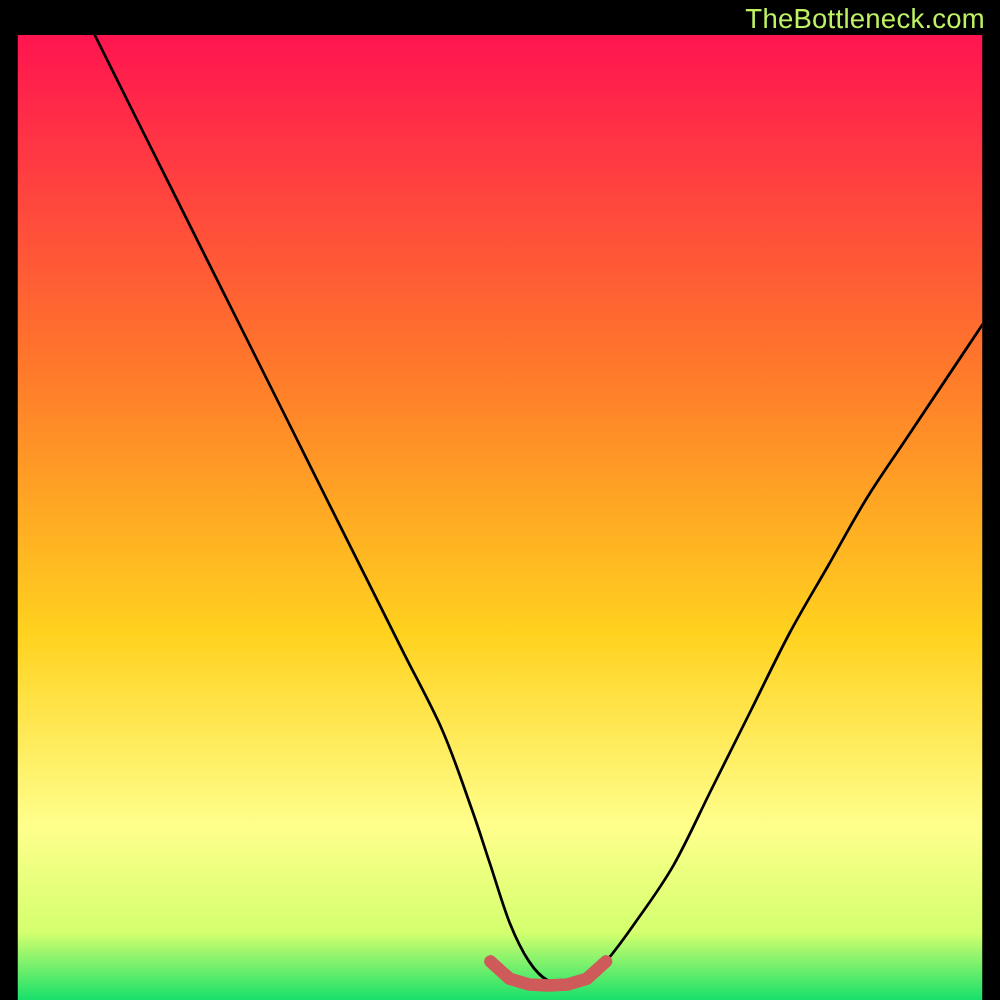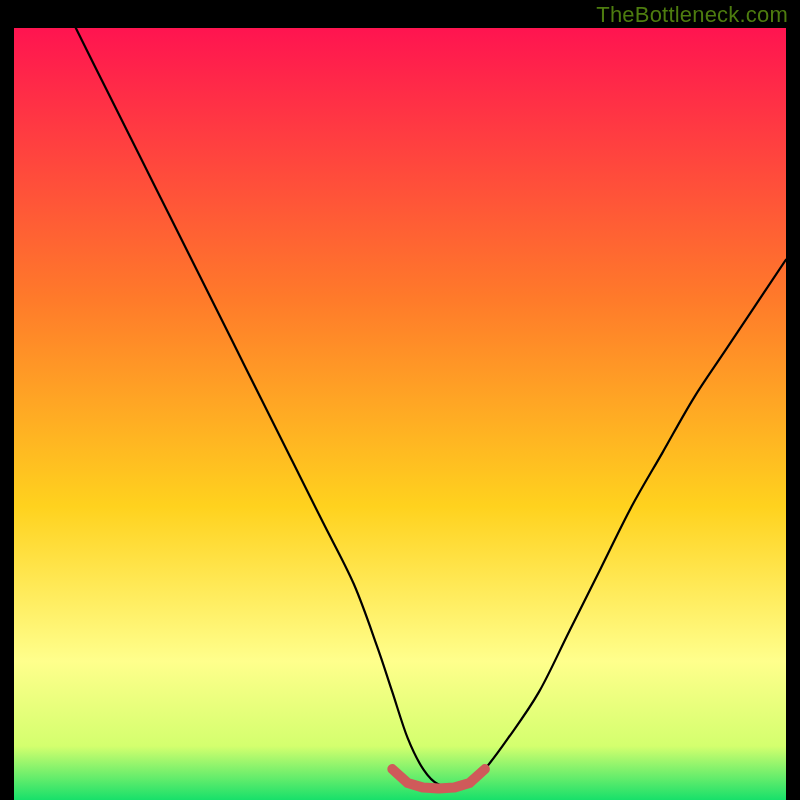--- a/index.html
+++ b/index.html
@@ -23,21 +23,21 @@
     position: absolute;
     left: 0;
     top: 0;
     width: 772px;
     height: 772px;
   }
   .watermark {
     position: absolute;
     top: 2px;
     right: 12px;
-    color: #4d7c0f;
+    color: #bef264;
     font-size: 22px;
     font-weight: 500;
     letter-spacing: 0.2px;
   }
 </style>
 </head>
 <body>
 
 <div class="watermark">TheBottleneck.com</div>
 

